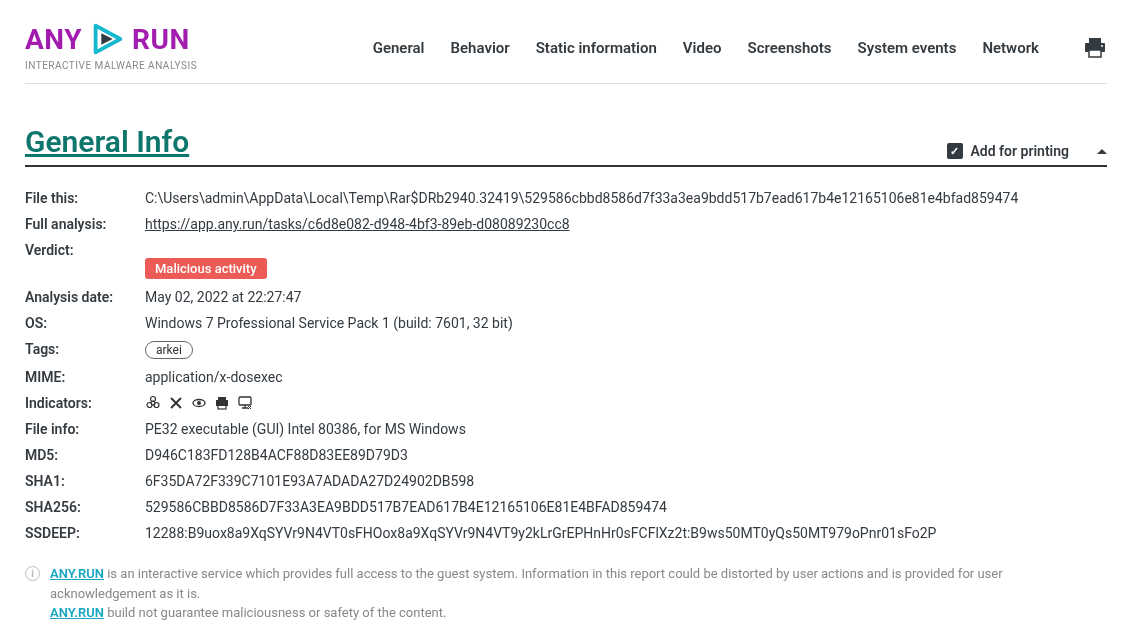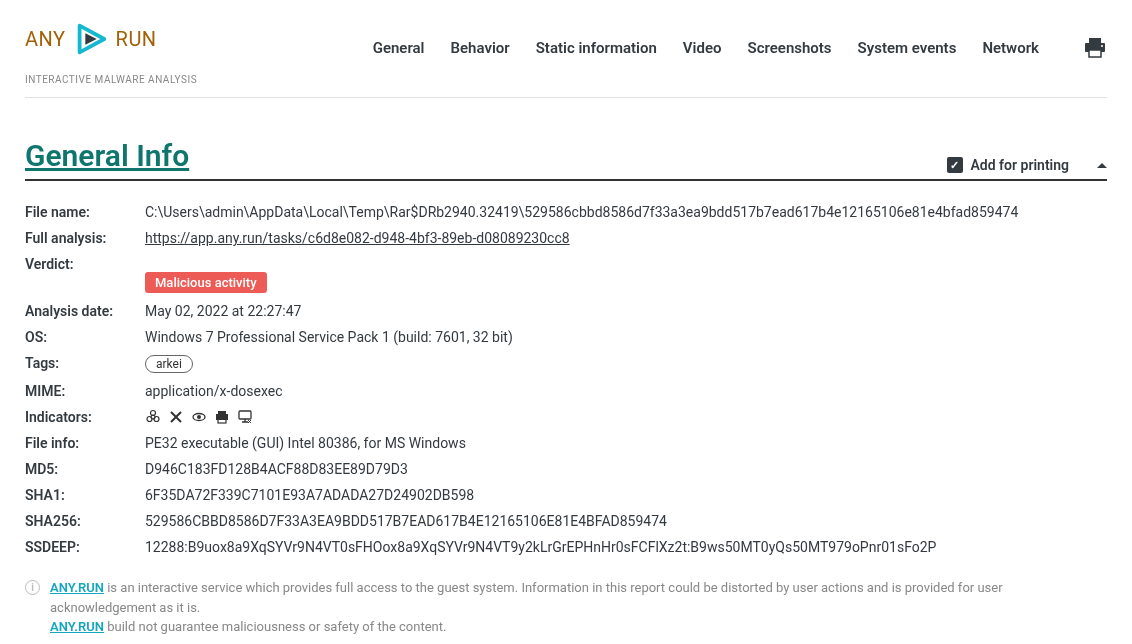--- a/index.html
+++ b/index.html
@@ -17,31 +17,31 @@
     padding-bottom: 12px;
     margin-bottom: 40px;
   }
   .logo-wrap { display: flex; flex-direction: column; }
   .logo {
     display: flex;
     align-items: center;
     gap: 6px;
   }
   .logo-text {
-    font-size: 20px;
-    font-weight: 400;
-    color: #a16207;
+    font-size: 28px;
+    font-weight: 700;
+    color: #a21caf;
     letter-spacing: 0.5px;
   }
   .logo-icon { width: 38px; height: 38px; }
   .logo-sub {
     font-size: 10px;
     color: #888;
     letter-spacing: 0.5px;
-    margin-top: 16px;
+    margin-top: 2px;
     text-transform: uppercase;
   }
   .nav {
     display: flex;
     align-items: center;
     gap: 26px;
     margin-top: 18px;
   }
   .nav-item {
     font-size: 15px;
@@ -213,21 +213,21 @@
   <div class="add-print">
     <span class="checkbox">✓</span>
     <span>Add for printing</span>
     <span class="chev-up"></span>
   </div>
 </div>
 
 <div class="info-table">
 
   <div class="info-row">
-    <div class="info-label">File name:</div>
+    <div class="info-label">File this:</div>
     <div class="info-value">C:\Users\admin\AppData\Local\Temp\Rar$DRb2940.32419\529586cbbd8586d7f33a3ea9bdd517b7ead617b4e12165106e81e4bfad859474</div>
   </div>
 
   <div class="info-row">
     <div class="info-label">Full analysis:</div>
     <div class="info-value"><a class="info-link">https://app.any.run/tasks/c6d8e082-d948-4bf3-89eb-d08089230cc8</a></div>
   </div>
 
   <div class="info-row">
     <div class="info-label">Verdict:</div>

